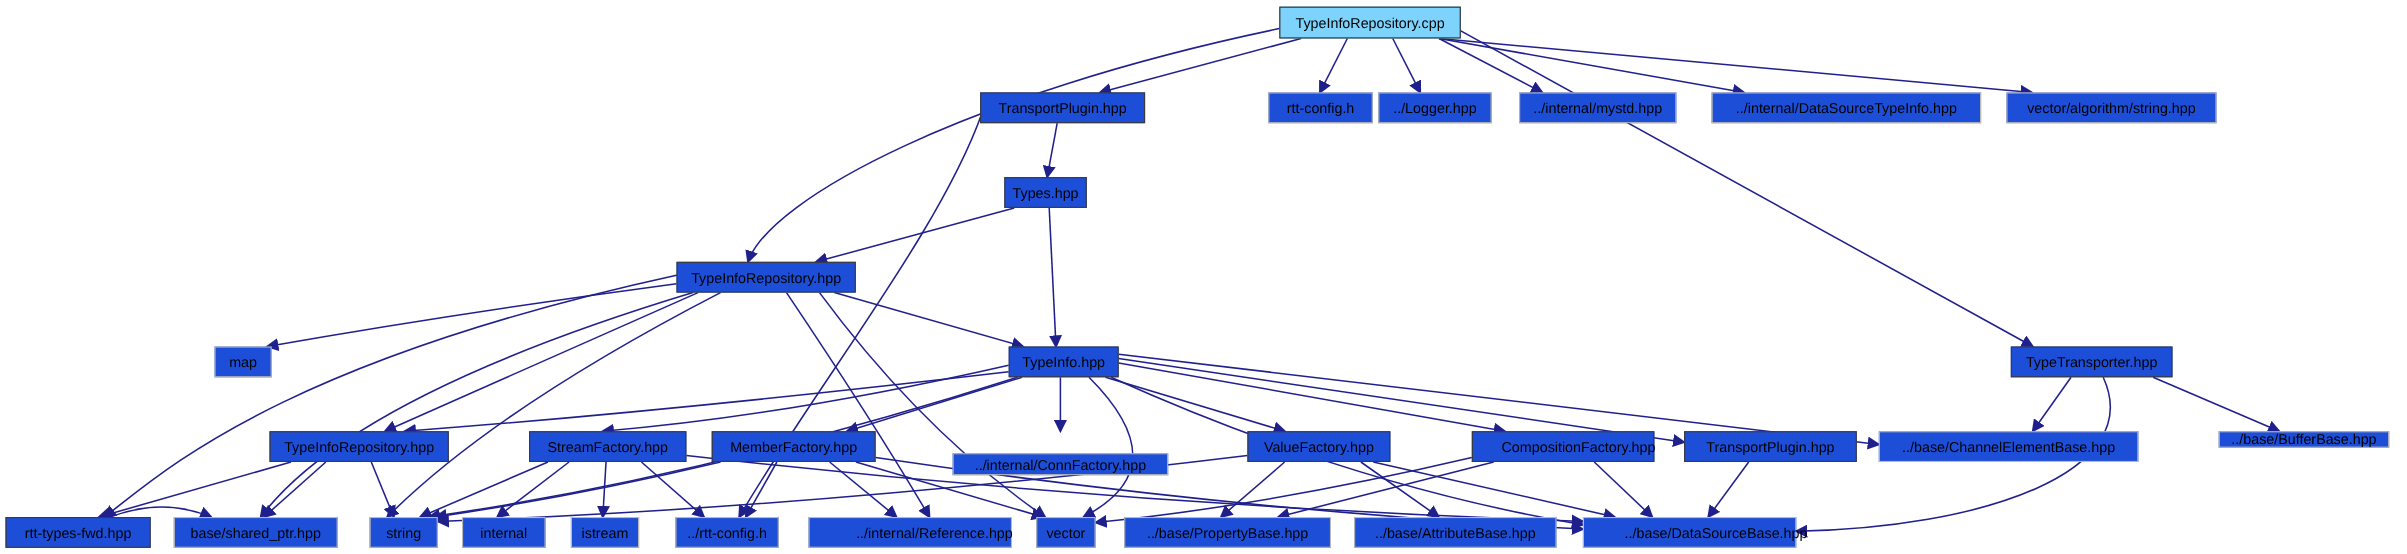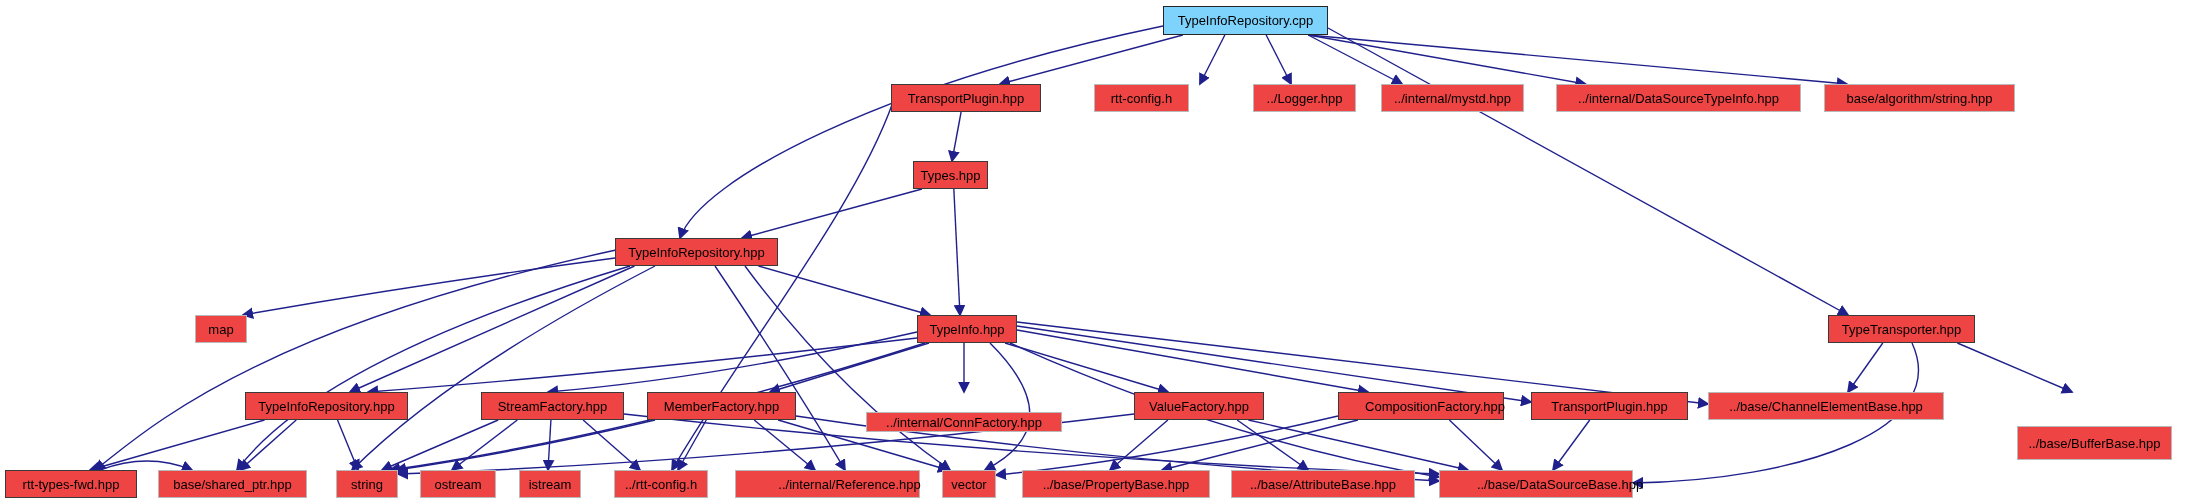--- a/index.html
+++ b/index.html
@@ -9,21 +9,21 @@
     background:#ffffff;
     font-family:"Liberation Sans", sans-serif;
     overflow:hidden;
   }
   .edges-svg{position:absolute;left:0;top:0;width:2188px;height:504px;}
   .edge{fill:none;stroke-width:1.4px;}
   .node{
     position:absolute;
     display:flex;align-items:center;justify-content:center;
     box-sizing:border-box;
-    background:#ef4444;
+    background:#1d4ed8;
     border:1px solid #b9b9b9;
     color:#000000;
     font-size:13px;
     white-space:nowrap;
     z-index:2;
   }
   .node.linked{border:1px solid #3a3a3a;}
   .node.root{background:#7dd3fc;border:1px solid #262626;}
 </style>
 </head>
@@ -91,43 +91,43 @@
         <path class="edge" d="M1248.4,420 L1468,470" stroke="#20208d" marker-end="url(#arrow)"></path>
         <path class="edge" d="M1338,416 Q1150,460 996,475" stroke="#20208d" marker-end="url(#arrow)"></path>
         <path class="edge" d="M1357.92,420 L1162,470" stroke="#20208d" marker-end="url(#arrow)"></path>
         <path class="edge" d="M1449.35,420 L1502,470" stroke="#20208d" marker-end="url(#arrow)"></path>
         <path class="edge" d="M1589.725,420 L1553,470" stroke="#20208d" marker-end="url(#arrow)"></path>
       </g>
   </svg>
   <div>
       <div class="node root" style="left: 1163px; top: 6px; width: 165px; height: 29px;">TypeInfoRepository.cpp</div>
       <div class="node linked" style="left: 891px; top: 84px; width: 150px; height: 28px;">TransportPlugin.hpp</div>
-      <div class="node plain" style="left: 1094px; top: 84px; width: 95px; height: 28px;">rtt-config.h</div>
+      <div class="node plain" style="left: 1153px; top: 84px; width: 95px; height: 28px;">rtt-config.h</div>
       <div class="node plain" style="left: 1253px; top: 84px; width: 103px; height: 28px;">../Logger.hpp</div>
       <div class="node plain" style="left: 1381px; top: 84px; width: 143px; height: 28px;">../internal/mystd.hpp</div>
       <div class="node plain" style="left: 1556px; top: 84px; width: 245px; height: 28px;">../internal/DataSourceTypeInfo.hpp</div>
-      <div class="node plain" style="left: 1824px; top: 84px; width: 191px; height: 28px;">base/algorithm/string.hpp</div>
+      <div class="node plain" style="left: 1824px; top: 84px; width: 191px; height: 28px;">vector/algorithm/string.hpp</div>
       <div class="node linked" style="left: 913px; top: 161px; width: 75px; height: 28px;">Types.hpp</div>
       <div class="node linked" style="left: 615px; top: 238px; width: 163px; height: 28px;">TypeInfoRepository.hpp</div>
       <div class="node plain" style="left: 195px; top: 315px; width: 52px; height: 28px;">map</div>
       <div class="node linked" style="left: 917px; top: 315px; width: 100px; height: 28px;">TypeInfo.hpp</div>
       <div class="node linked" style="left: 1828px; top: 315px; width: 147px; height: 28px;">TypeTransporter.hpp</div>
       <div class="node linked" style="left: 245px; top: 392px; width: 163px; height: 28px;">TypeInfoRepository.hpp</div>
       <div class="node linked" style="left: 481px; top: 392px; width: 143px; height: 28px;">StreamFactory.hpp</div>
       <div class="node linked" style="left: 647px; top: 392px; width: 149px; height: 28px;">MemberFactory.hpp</div>
       <div class="node plain" style="left: 866px; top: 412px; width: 196px; height: 20px;">../internal/ConnFactory.hpp</div>
       <div class="node linked" style="left: 1134px; top: 392px; width: 130px; height: 28px;">ValueFactory.hpp</div>
       <div class="node linked" style="left: 1338px; top: 392px; width: 166px; height: 28px; padding-left: 28px;">CompositionFactory.hpp</div>
       <div class="node linked" style="left: 1531px; top: 392px; width: 157px; height: 28px;">TransportPlugin.hpp</div>
       <div class="node plain" style="left: 1708px; top: 392px; width: 236px; height: 28px;">../base/ChannelElementBase.hpp</div>
-      <div class="node plain" style="left: 2017px; top: 392px; width: 155px; height: 34px; margin-top: 34px;">../base/BufferBase.hpp</div>
+      <div class="node plain" style="left: 2017px; top: 392px; width: 155px; height: 15px;">../base/BufferBase.hpp</div>
       <div class="node linked" style="left: 5px; top: 470px; width: 132px; height: 28px;">rtt-types-fwd.hpp</div>
       <div class="node plain" style="left: 158px; top: 470px; width: 149px; height: 28px;">base/shared_ptr.hpp</div>
       <div class="node plain" style="left: 336px; top: 470px; width: 62px; height: 28px;">string</div>
-      <div class="node plain" style="left: 420px; top: 470px; width: 76px; height: 28px;">ostream</div>
+      <div class="node plain" style="left: 420px; top: 470px; width: 76px; height: 28px;">internal</div>
       <div class="node plain" style="left: 519px; top: 470px; width: 62px; height: 28px;">istream</div>
       <div class="node plain" style="left: 614px; top: 470px; width: 94px; height: 28px;">../rtt-config.h</div>
       <div class="node plain" style="left: 735px; top: 470px; width: 185px; height: 28px; padding-left: 44px;">../internal/Reference.hpp</div>
       <div class="node plain" style="left: 942px; top: 470px; width: 54px; height: 28px;">vector</div>
       <div class="node plain" style="left: 1022px; top: 470px; width: 188px; height: 28px;">../base/PropertyBase.hpp</div>
       <div class="node plain" style="left: 1231px; top: 470px; width: 184px; height: 28px;">../base/AttributeBase.hpp</div>
       <div class="node plain" style="left: 1439px; top: 470px; width: 194px; height: 28px; padding-left: 48px;">../base/DataSourceBase.hpp</div>
     </div>
 </div>
 

